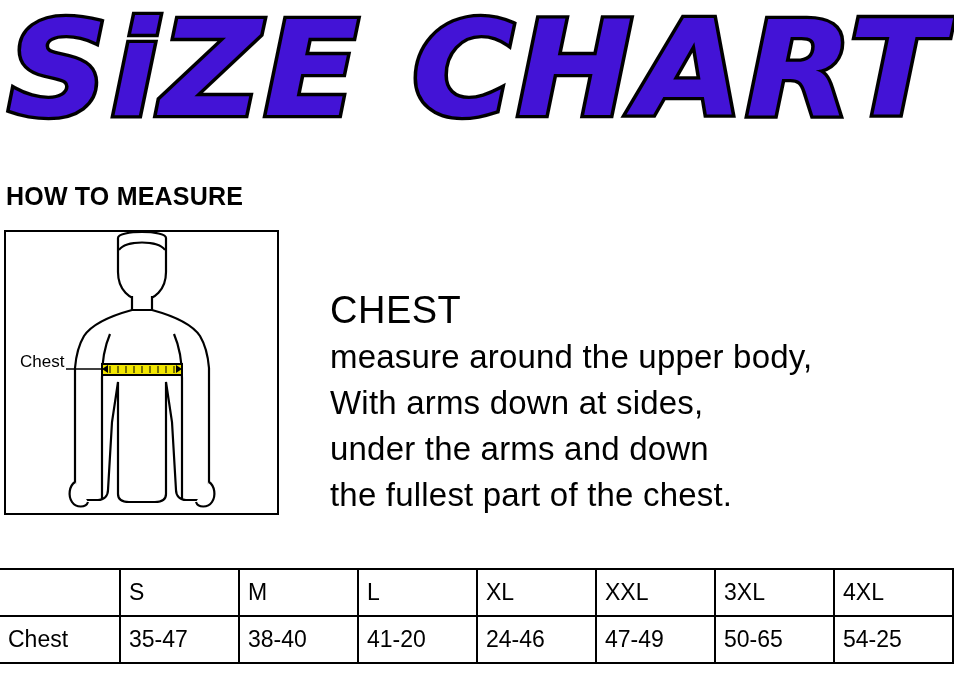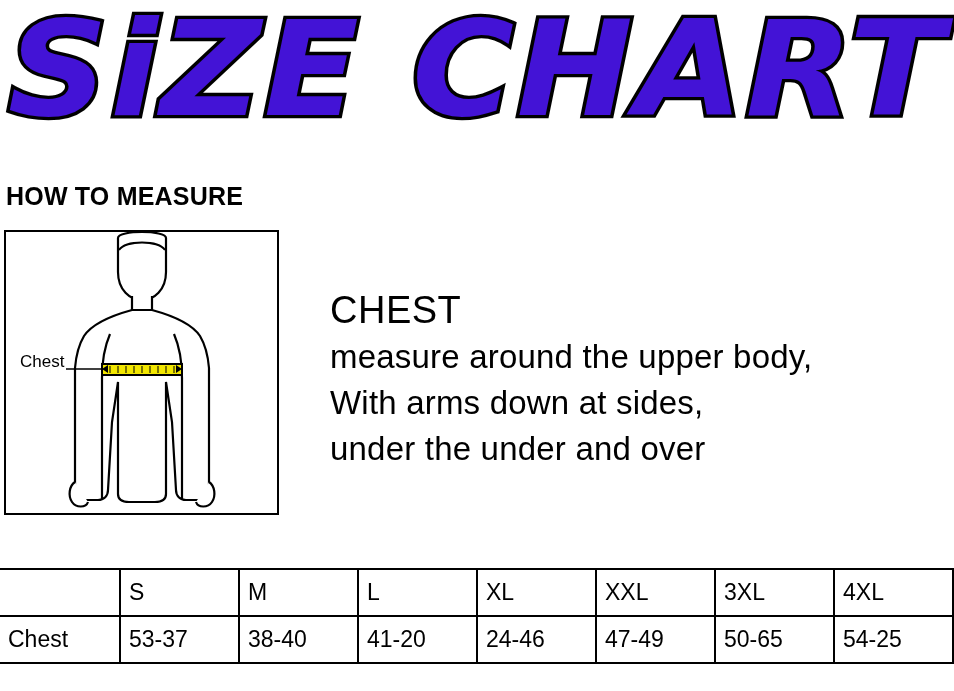--- a/index.html
+++ b/index.html
@@ -183,21 +183,22 @@
     <line x1="14" y1="137" x2="96" y2="137" stroke="#000000" stroke-width="1.6"></line>
   </svg>
 </div>
 <div class="chest-label">Chest</div>
 
 <div class="desc">
   <div class="desc-title">CHEST</div>
   <div class="desc-body">
     <div>measure around the upper body,</div>
     <div>With arms down at sides,</div>
-    <div>under the under and over</div>
+    <div>under the arms and down</div>
+    <div>the fullest part of the chest.</div>
   </div>
 </div>
 
 <table class="size-table">
   <colgroup>
     <col class="col-label">
     <col class="col-size">
       <col class="col-size">
       <col class="col-size">
       <col class="col-size">
@@ -211,21 +212,21 @@
       <td>S</td>
       <td>M</td>
       <td>L</td>
       <td>XL</td>
       <td>XXL</td>
       <td>3XL</td>
       <td>4XL</td>
     </tr>
     <tr>
       <td class="rowhead">Chest</td>
-      <td>53-37</td>
+      <td>35-47</td>
       <td>38-40</td>
       <td>41-20</td>
       <td>24-46</td>
       <td>47-49</td>
       <td>50-65</td>
       <td>54-25</td>
     </tr>
   </tbody>
 </table>
 

